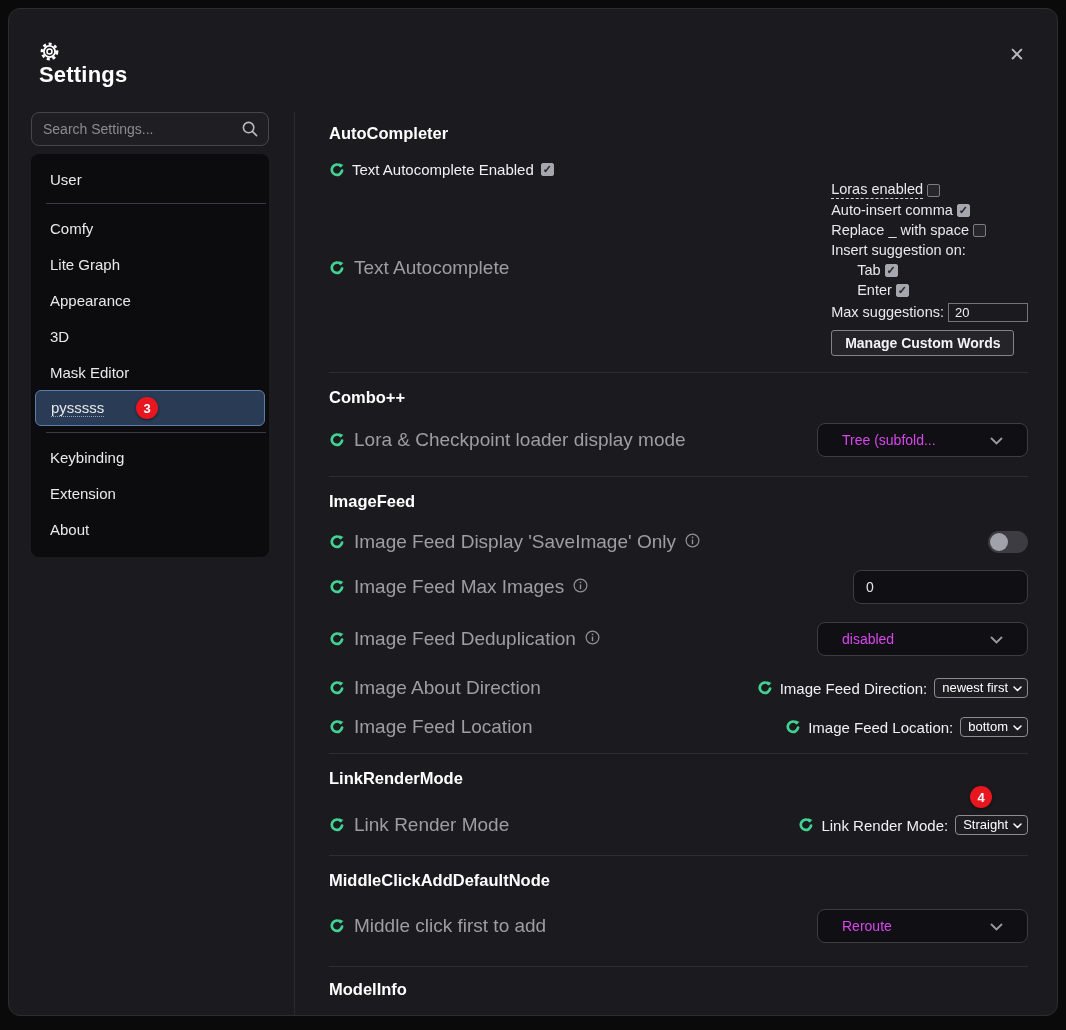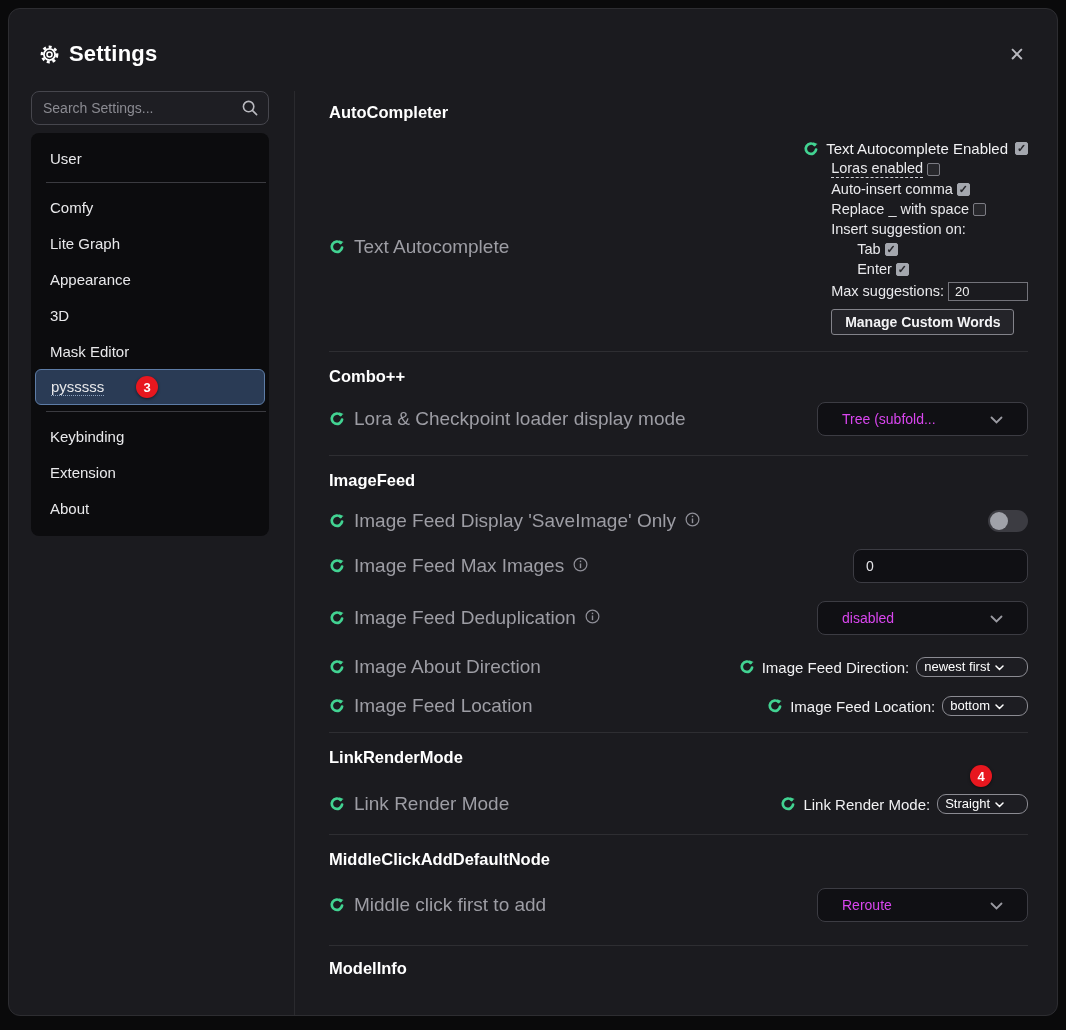--- a/index.html
+++ b/index.html
@@ -2,21 +2,21 @@
 <html><head>
 <meta charset="utf-8">
 <style>
   * { margin:0; padding:0; box-sizing:border-box; }
   html,body { width:1066px; height:1030px; background:#0a0a0b; font-family:"Liberation Sans", sans-serif; overflow:hidden; }
 
   .dialog { position:absolute; left:8px; top:8px; width:1050px; height:1008px;
     background:#1b1b1f; border:1px solid #2d2d31; border-radius:12px; overflow:hidden; }
 
   
-  .dlg-header { display:flex; align-items:center; padding:32px 30px 0 30px; position:relative; }
+  .dlg-header { display:flex; padding:32px 30px 0 30px; position:relative;flex-direction:column; }
   .gear { display:inline-flex; margin-right:9px; }
   .dlg-title { color:#ffffff; font-size:22px; font-weight:700; letter-spacing:.2px; }
   .close-btn { position:absolute; right:32px; top:36px; color:#b9b9bf; font-size:19px; cursor:pointer; line-height:1; }
 
   .dlg-body { display:flex; margin-top:24px; height:calc(100% - 80px); }
 
   
   .left-col { width:238px; margin-left:22px; flex-shrink:0; }
   .search-box { position:relative; height:34px; }
   .search-box input { width:100%; height:34px; background:#1e1e23; border:1px solid #46464d; border-radius:8px;
@@ -47,21 +47,21 @@
   
   .dd { width:211px; height:34px; background:#101014; border:1px solid #3c3c43; border-radius:8px;
     display:flex; align-items:center; justify-content:space-between; padding:0 24px; color:#d946ef; font-size:14px; cursor:pointer; white-space:nowrap; overflow:hidden; }
   .textbox { width:175px; height:34px; background:#101014; border:1px solid #3c3c43; border-radius:8px;
     color:#e4e4e8; font-size:14px; padding:0 12px; outline:none; font-family:"Liberation Sans",sans-serif; }
   .toggle { width:40px; height:22px; border-radius:11px; background:#3c3c42; position:relative; cursor:pointer; }
   .toggle .knob { position:absolute; left:2px; top:2px; width:18px; height:18px; border-radius:50%; background:#a0a2a9; }
 
   .inline-right { display:flex; align-items:center; gap:7px; color:#f1f1f3; font-size:15px; }
   .mini-select { display:inline-flex; align-items:center; gap:5px; background:#1d1d22; border:1px solid #8b8b92;
-    border-radius:9px; padding:1px 23px 2px 7px; font-size:13px; color:#fff; cursor:pointer; white-space:nowrap; }
+    border-radius:4px; padding:1px 5px 2px 7px; font-size:13px; color:#fff; cursor:pointer; white-space:nowrap; }
 
   
   .opt-col { display:flex; flex-direction:column; align-items:flex-start; color:#e9e9ec; font-size:14.5px; }
   .opt-line { display:flex; align-items:center; gap:4px; min-height:20px; }
   .opt-indent { margin-left:26px; }
   .dashed-u { border-bottom:1px dashed #cfcfd4; padding-bottom:1px; }
   .cb { width:13px; height:13px; border-radius:2px; background:#27272b; border:1px solid #7c7c83;
     display:inline-flex; align-items:center; justify-content:center; cursor:pointer; flex-shrink:0; }
   .cb.checked { background:#a4a7ae; border-color:#a4a7ae; }
   .cb.checked::after { content:"✓"; color:#26262a; font-size:11px; font-weight:700; line-height:1; }
@@ -137,21 +137,21 @@
         <div class="nav-item">
             <span class="nav-label">About</span>
           </div>
       </nav>
     </aside>
 
     <main class="content">
 
       <h2 class="section-title" style="margin-top:12px">AutoCompleter</h2>
 
-      <div class="row" style="margin-top:18px; justify-content:flex-end">
+      <div class="row" style="margin-top:18px; ">
         <div class="inline-right">
           <span class="gicon">
             <svg width="16" height="16" viewBox="0 0 16 16">
                 <path d="M13.1 8.6A5.2 5.2 0 1 1 11.6 4" fill="none" stroke="#42d392" stroke-width="2.7" stroke-linecap="round"></path>
                 <path d="M10.2 1.2l1 3.8 3.4-2z" fill="#42d392"></path>
               </svg>
           </span>
           <span>Text Autocomplete Enabled</span>
           <span class="cb checked"></span>
         </div>

